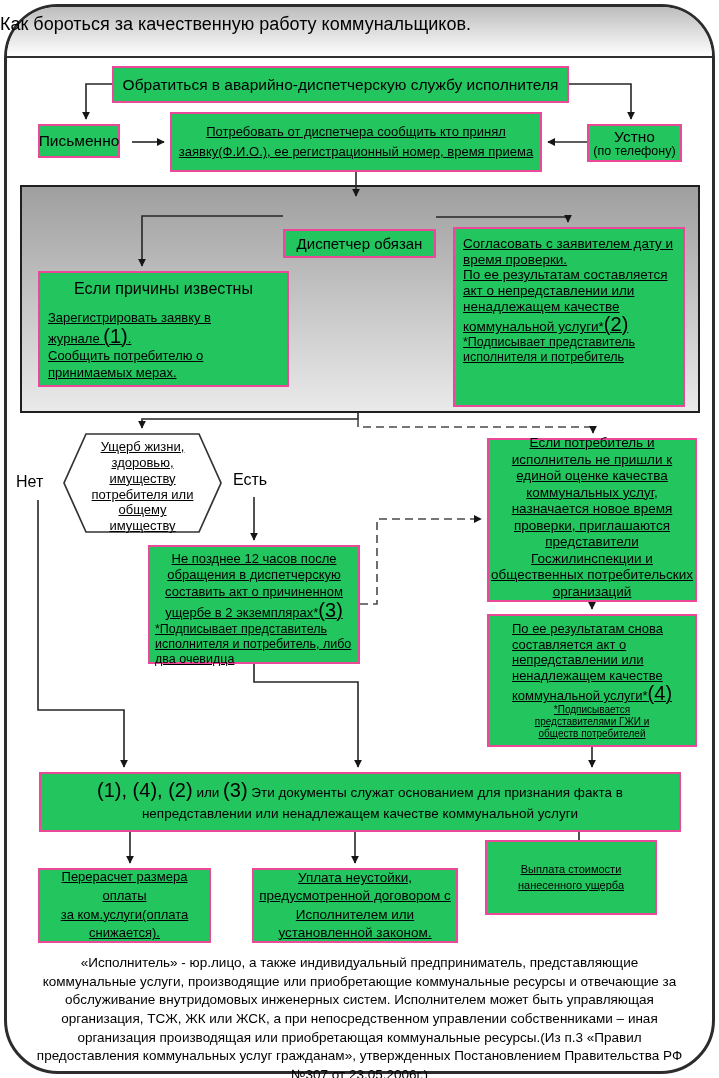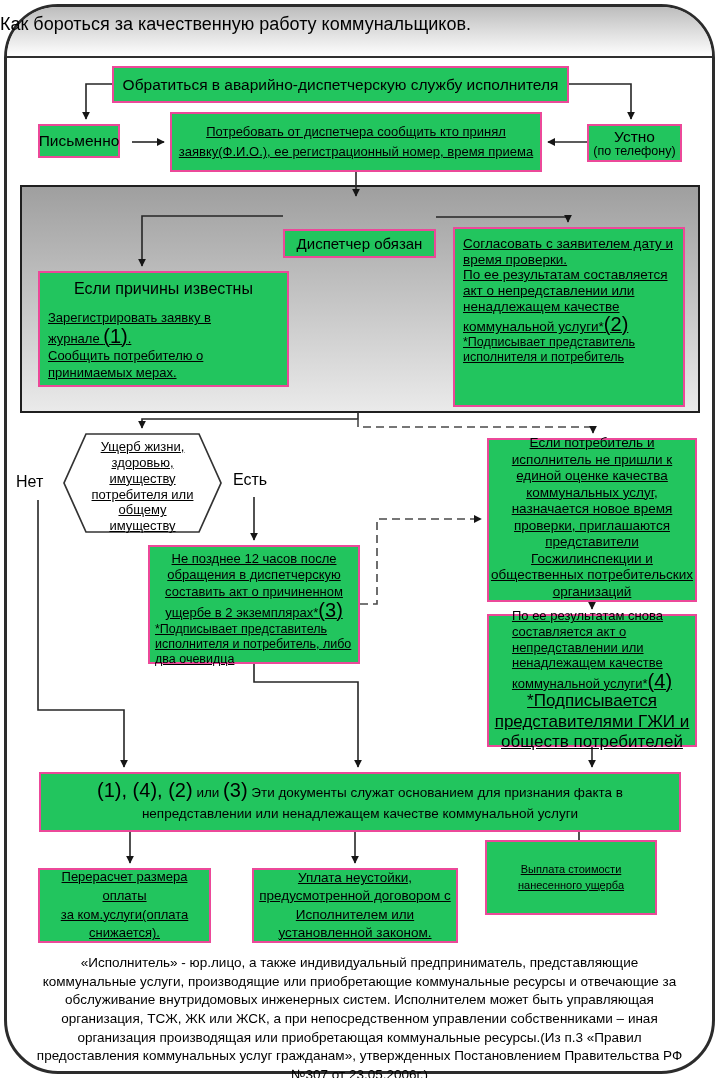--- a/index.html
+++ b/index.html
@@ -34,21 +34,21 @@
   #hexwrap{left:62px;top:433px;width:161px;height:100px;z-index:3;}
   #hextext{left:0;top:6px;width:161px;font-size:13px;line-height:1.22;text-align:center;}
   #no-label{left:16px;top:473px;font-size:16px;z-index:3;}
   #yes-label{left:233px;top:471px;font-size:16px;z-index:3;}
   #act12{left:148px;top:545px;width:212px;height:119px;padding:4px 5px;}
   #act12 .bd{font-size:13px;line-height:1.26;text-align:center;}
   #act12 .fn{font-size:12.5px;line-height:1.2;text-align:left;}
   #dispute{left:487px;top:438px;width:210px;height:164px;font-size:13.5px;line-height:1.22;align-items:flex-end;}
   #repeat{left:487px;top:614px;width:210px;height:133px;flex-direction:column;}
   #repeat .bd{font-size:13px;line-height:1.2;}
-  #repeat .fn{font-size:17px;line-height:1.2;}
+  #repeat .fn{font-size:10px;line-height:1.2;}
   #basis{left:39px;top:772px;width:642px;height:60px;font-size:13.5px;line-height:1.5;padding:2px 10px;}
   #recalc{left:38px;top:868px;width:173px;height:75px;font-size:13px;line-height:1.45;}
   #penalty{left:252px;top:868px;width:206px;height:75px;font-size:13.5px;line-height:1.35;}
   #payout{left:485px;top:840px;width:172px;height:75px;font-size:11px;line-height:1.45;}
   #footer{left:35px;top:954px;width:649px;text-align:center;font-size:13.5px;line-height:1.38;z-index:2;}
   .wire{stroke:#262626;stroke-width:1.6;fill:none;}
   .dash{stroke:#4a4a4a;stroke-width:1.6;fill:none;stroke-dasharray:8 5;}
 </style>
 </head>
 <body>

